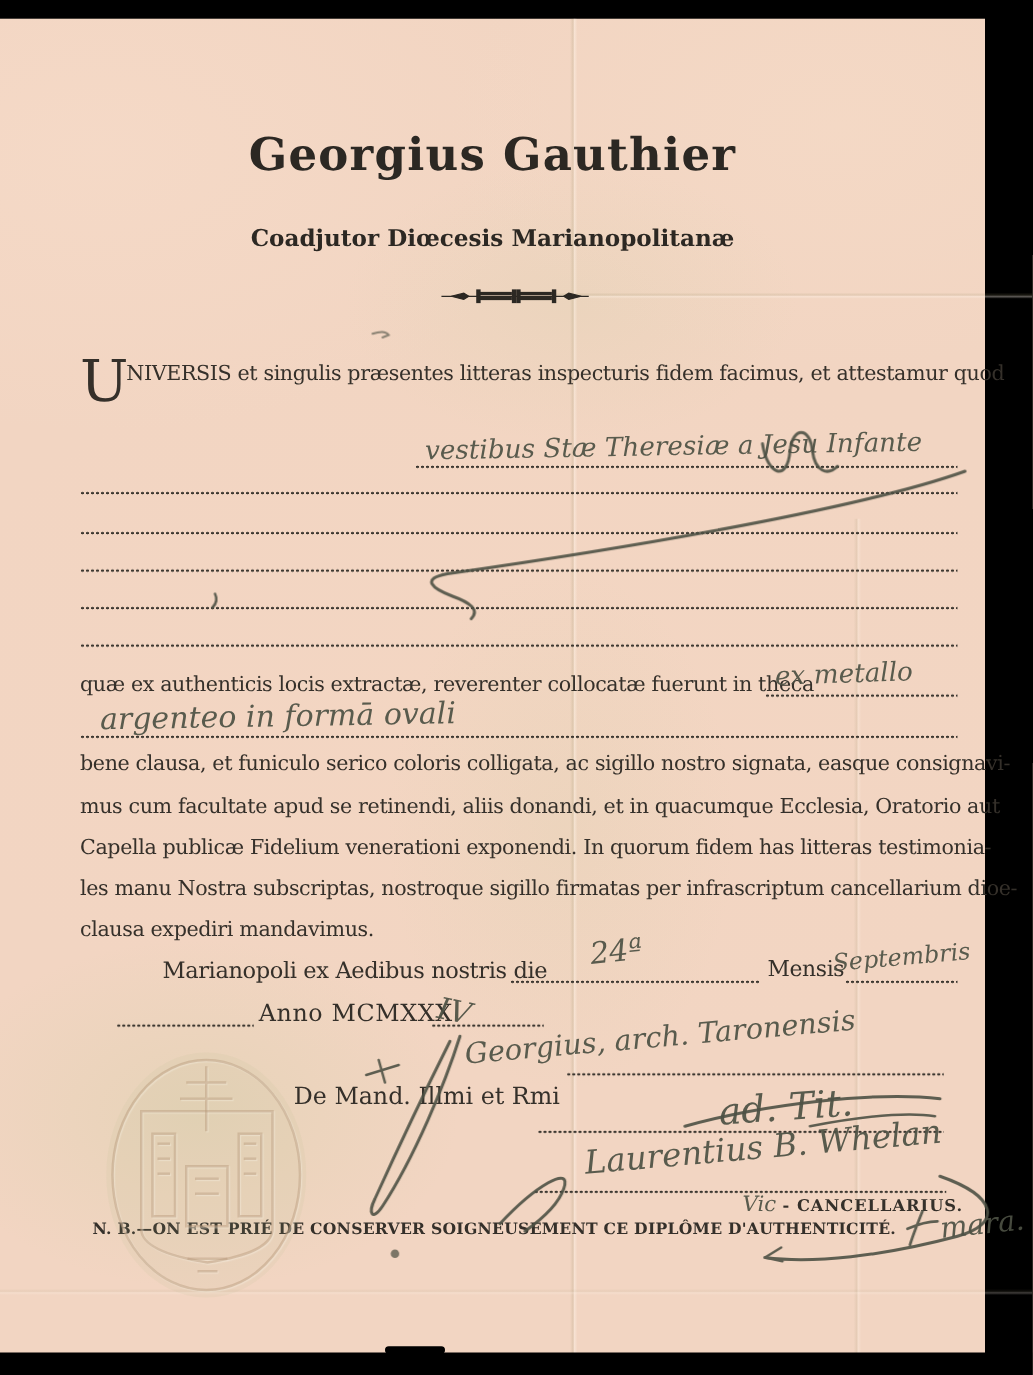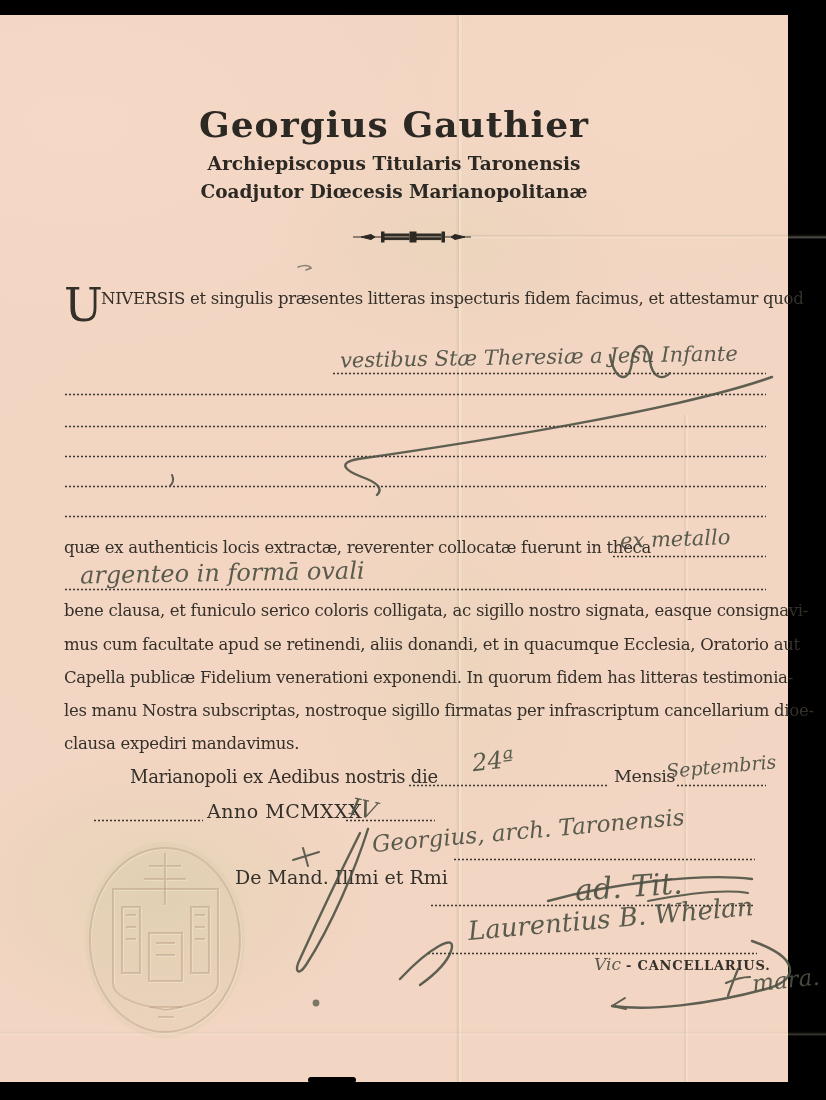--- a/index.html
+++ b/index.html
@@ -49,21 +49,20 @@
     <div class="crease" style="left:456px; top:0; width:6px; height:1082px;
                 background:linear-gradient(90deg, transparent, rgba(150,140,100,0.20) 40%, rgba(255,245,235,0.40) 60%, transparent);"></div>
     <div class="crease" style="left:683px; top:400px; width:6px; height:682px;
                 background:linear-gradient(90deg, transparent, rgba(150,140,100,0.14) 40%, rgba(255,245,235,0.30) 60%, transparent);"></div>
     <div class="crease" style="left:440px; top:219px; width:386px; height:5px;
                 background:linear-gradient(180deg, transparent, rgba(150,140,100,0.18) 40%, rgba(255,245,235,0.35) 65%, transparent);"></div>
     <div class="crease" style="left:0px; top:1016px; width:826px; height:5px;
                 background:linear-gradient(180deg, transparent, rgba(150,140,100,0.10) 40%, rgba(255,245,235,0.25) 65%, transparent);"></div>
 
     <div class="title" style="top:88px; font-size:36px; letter-spacing:1px;">Georgius Gauthier</div>
-    <div class="title" style="top:138px; font-size:18.5px;">Archiepiscopus Titularis Taronensis</div>
     <div class="title" style="top:166px; font-size:18.5px;">Coadjutor Diœcesis Marianopolitanæ</div>
 
     <svg style="position:absolute; left:353px; top:214px;" width="120" height="16" viewBox="0 0 120 16">
       <g stroke="#2c2823" fill="#2c2823">
         <line x1="0" y1="8" x2="118" y2="8" stroke-width="1"></line>
         <polygon points="8,8 18,5.5 22,8 18,10.5"></polygon>
         <polygon points="112,8 102,5.5 98,8 102,10.5"></polygon>
         <rect x="30" y="5" width="26" height="1.6"></rect>
         <rect x="30" y="9" width="26" height="1.6"></rect>
         <rect x="62" y="5" width="26" height="1.6"></rect>
@@ -117,20 +116,21 @@
 
     <div class="hw" style="left:575px; top:854px; font-size:30px; transform:rotate(-4deg);">ad. Tit.</div>
     <div class="dot" style="left:430px; top:889px; width:325px;"></div>
 
     <div class="hw" style="left:468px; top:901px; font-size:26px; transform:rotate(-5deg); transform-origin:left center;">Laurentius B. Whelan</div>
     <div class="dot" style="left:427px; top:937px; width:330px;"></div>
 
     <div class="hw" style="left:594px; top:939px; font-size:17px;">Vic</div>
     <div class="printed" style="left:626px; top:943px; font-size:13px; font-weight:bold; letter-spacing:0.8px;">- CANCELLARIUS.</div>
 
+    <div class="printed" style="left:74px; top:960px; font-size:12.5px; font-weight:bold; letter-spacing:0.2px;">N. B.—ON EST PRIÉ DE CONSERVER SOIGNEUSEMENT CE DIPLÔME D'AUTHENTICITÉ.</div>
 
     <div class="hw" style="left:752px; top:952px; font-size:23px; transform:rotate(-6deg);">mara.</div>
 
     <svg class="overlay" width="826" height="1100" viewBox="0 0 826 1100">
       <g stroke="rgba(184,148,120,0.45)" fill="none" stroke-width="2" style="filter:drop-shadow(1px 1px 0 rgba(255,248,240,0.75));">
         <ellipse cx="165" cy="925" rx="75" ry="92"></ellipse>
         <path d="M 113 874 h 105 v 94 c 0 14 -20 22 -52 27 c -32 -5 -53 -13 -53 -27 z"></path>
         <path d="M 165 838 v 52 M 149 851 h 32 M 144 864 h 42"></path>
         <rect x="122" y="892" width="18" height="66"></rect>
         <rect x="191" y="892" width="18" height="66"></rect>

